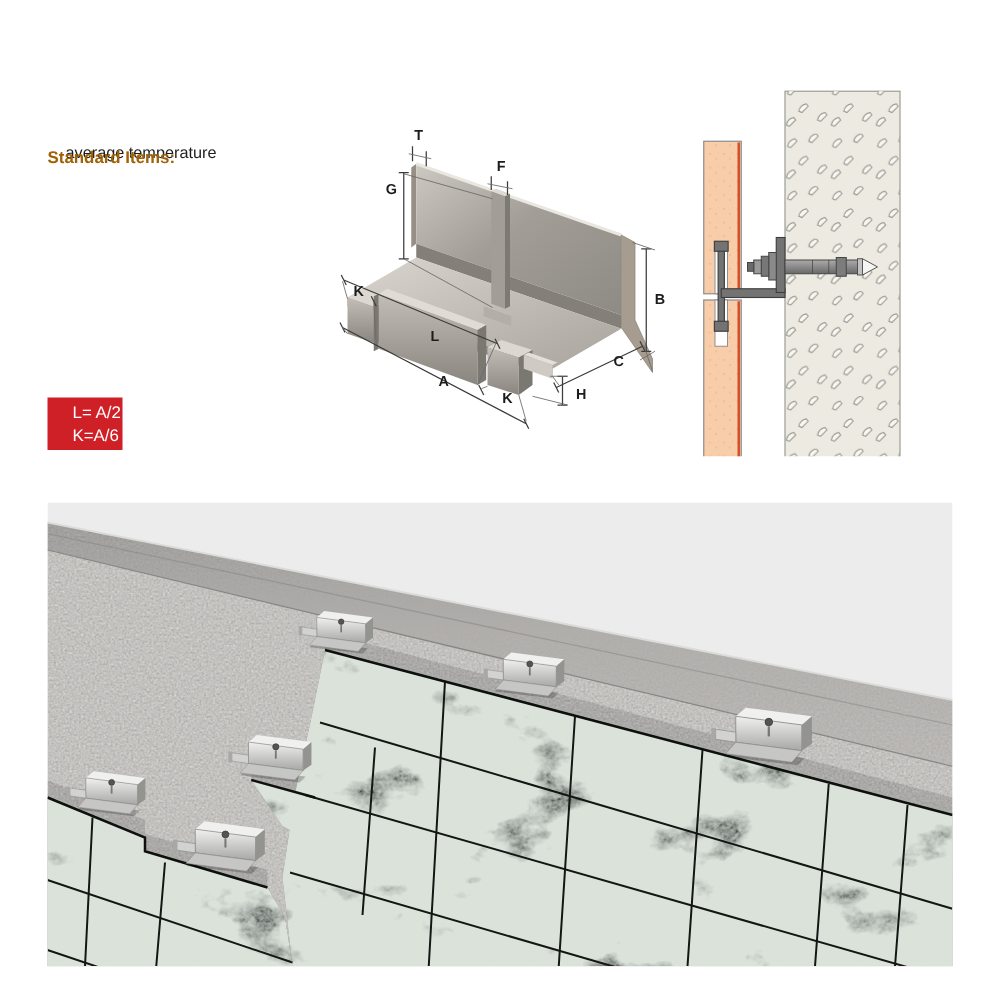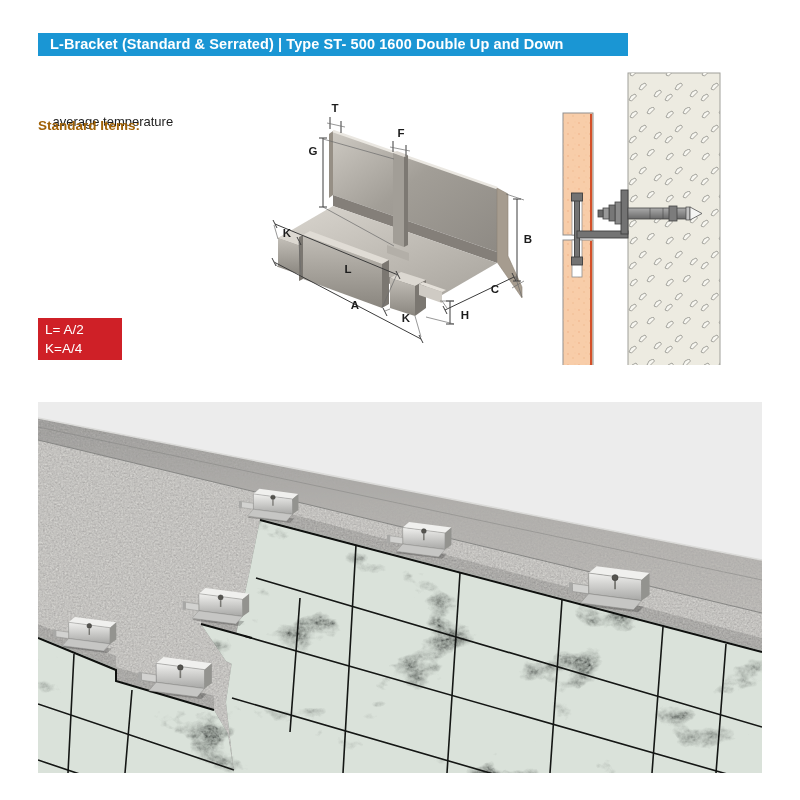--- a/index.html
+++ b/index.html
@@ -4,47 +4,44 @@
 <style>
   html,body{margin:0;padding:0;background:#fff;}
   #page{position:relative;width:800px;height:800px;background:#ffffff;overflow:hidden;
         font-family:"Liberation Sans","DejaVu Sans",sans-serif;}
   .title-bar{position:absolute;left:38px;top:33px;width:590px;height:23px;background:#1a96d4;
              color:#fff;font-size:14.5px;font-weight:bold;line-height:23px;padding-left:12px;
              box-sizing:border-box;letter-spacing:.1px;}
   .materials{position:absolute;left:38px;top:64px;width:560px;font-size:13px;color:#1d1d1d;
              line-height:16.5px;white-space:pre-wrap;}
   .std-items{position:absolute;left:38px;top:118px;font-size:13.5px;font-weight:bold;color:#a16207;text-align:right;}
-  .formula-box{position:absolute;left:38px;top:318px;width:84px;height:42px;background:#cf2027;
-               color:#fff;font-size:13.5px;line-height:19px;padding:2px 0 0 7px;box-sizing:border-box;}
+  .formula-box{position:absolute;left:38px;top:318px;width:60px;height:42px;background:#cf2027;
+               color:#fff;font-size:13.5px;line-height:19px;padding:2px 0 0 20px;box-sizing:border-box;}
   svg{position:absolute;display:block;}
   #bracket-svg{left:250px;top:95px;}
   #section-svg{left:555px;top:65px;}
   #photo-svg{left:38px;top:402px;}
   .dimlbl{font-size:11.5px;font-weight:600;fill:#1c1c1c;}
 </style>
 </head>
 <body>
 
 <div id="page">
 
-  <div class="title-bar">
-    <span>L-Bracket (Standard &amp; Serrated) | Type ST- 500 1600 Double Up and Down</span>
-  </div>
 
   <div class="materials">
     <br>
     <span>average temperature</span>
   </div>
 
   <div class="std-items">Standard Items:</div>
 
   <div class="formula-box">
     <div>L= A/2</div>
-    <div>K=A/4</div>
+    <div>K=A/6</div>
   </div>
 
   <svg id="bracket-svg" width="300" height="260" viewBox="0 0 300 260">
     <defs>
       <linearGradient id="gWall" x1="0" y1="0" x2="1" y2="1">
         <stop offset="0" stop-color="#cdc9c2"></stop>
           <stop offset=".45" stop-color="#a29e97"></stop>
         <stop offset="1" stop-color="#8e8a84"></stop>
       </linearGradient>
       <linearGradient id="gFlange" x1="0" y1="0" x2="1" y2="1">

